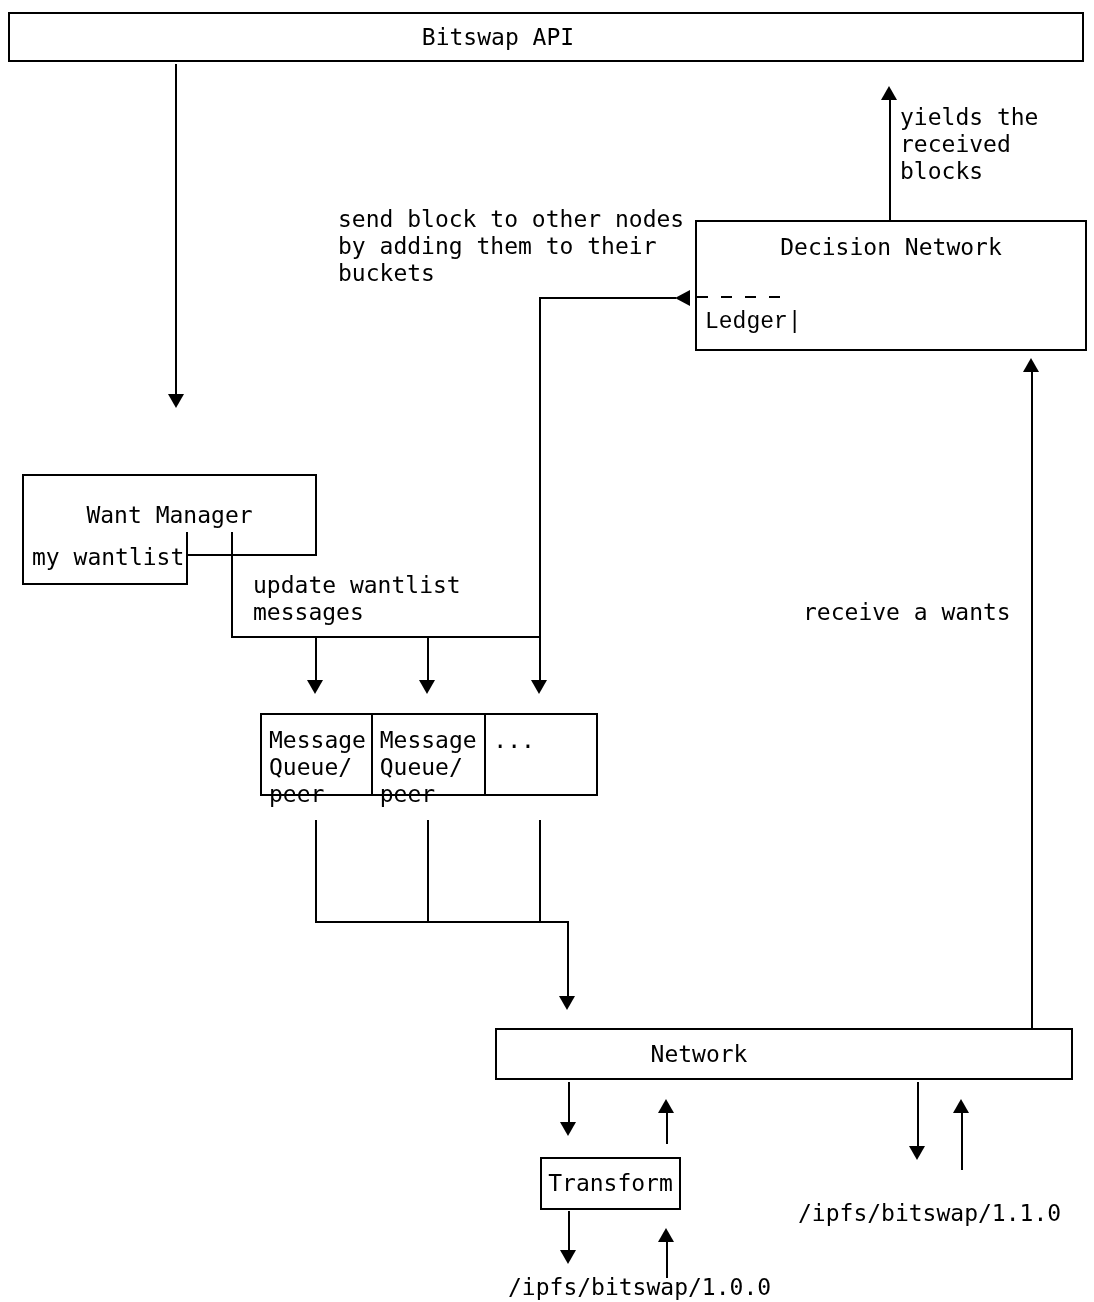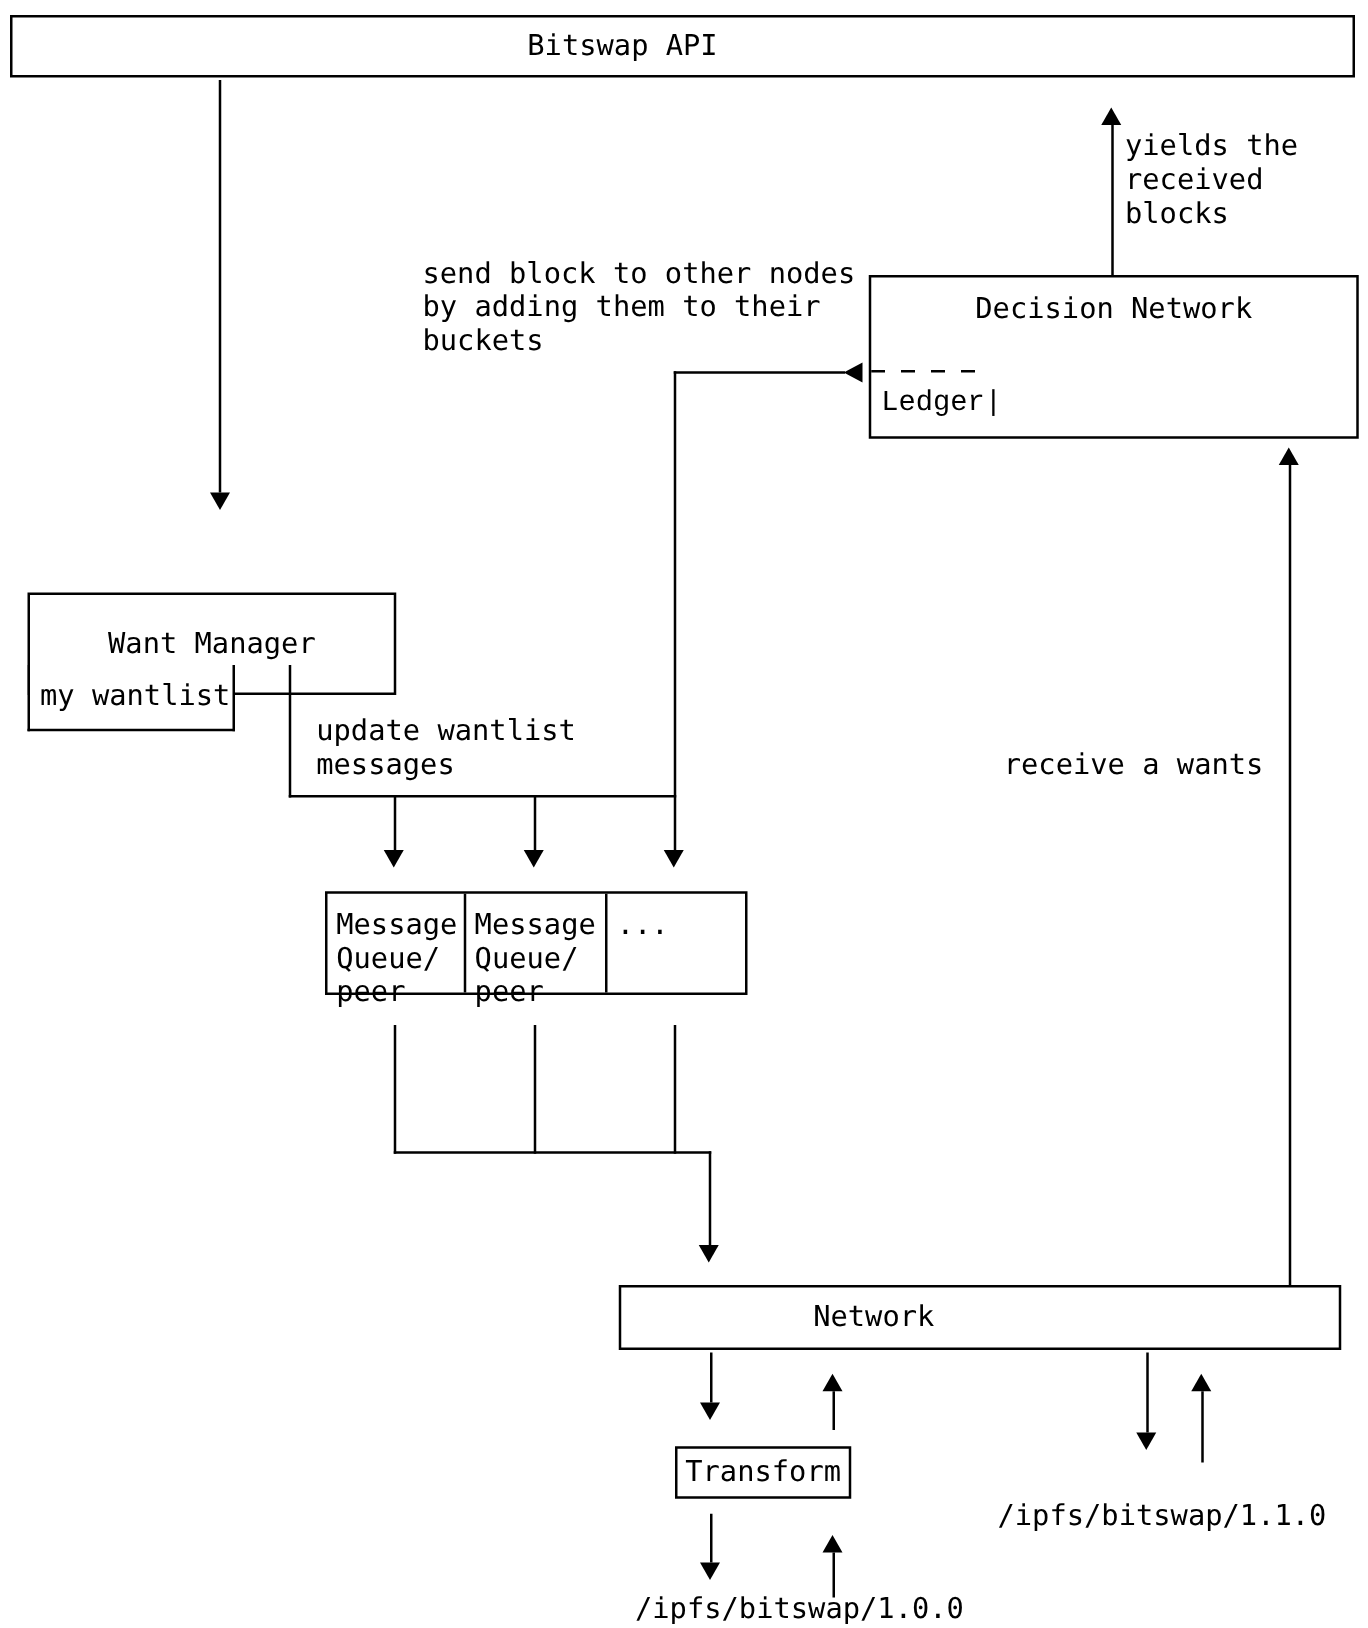--- a/index.html
+++ b/index.html
@@ -42,21 +42,21 @@
   #box-decision-engine .title { display: block; text-align: center; padding-top: 12px; }
   #ledger-label { left: 705px; top: 309px; font-family: Liberation Mono, monospace; }
   #box-mq { left: 260px; top: 713px; width: 338px; height: 83px; display: flex; }
   .mq-cell { box-sizing: border-box; padding: 12px 0 0 7px; height: 100%; }
   .mq-cell + .mq-cell { border-left: 2px solid #000; }
   #mq-cell-1 { width: 110px; }
   #mq-cell-2 { width: 115px; }
   #mq-cell-3 { width: 113px; }
   #box-network { left: 495px; top: 1028px; width: 578px; height: 52px; }
   #box-network span { position: relative; left: -85px; }
-  #box-transform { left: 540px; top: 1157px; width: 141px; height: 42px; }
+  #box-transform { left: 540px; top: 1157px; width: 141px; height: 53px; }
 </style>
 </head>
 <body>
 
 <div id="canvas">
 
   <div class="box center-both" id="box-bitswap-api">
     <span class="node-label">Bitswap API</span>
   </div>
 

